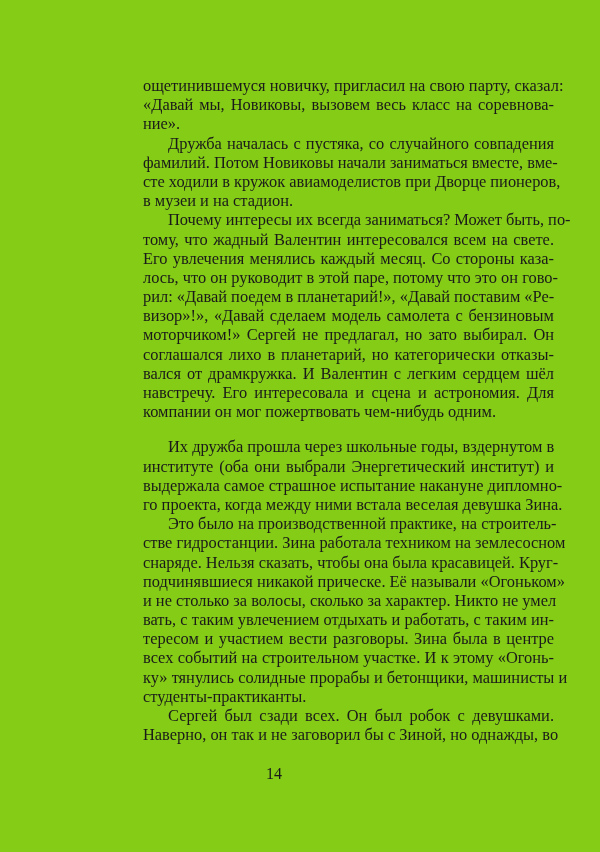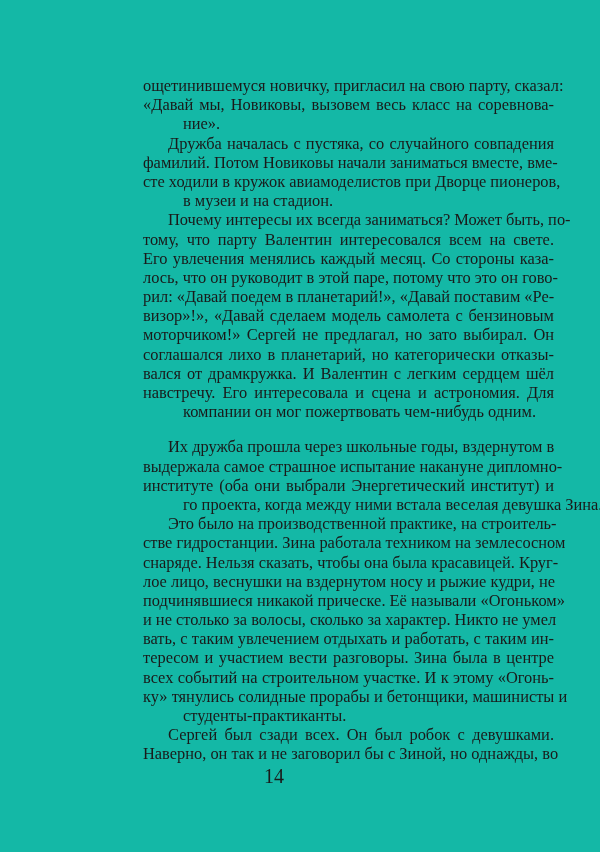--- a/index.html
+++ b/index.html
@@ -1,37 +1,37 @@
 <!DOCTYPE html>
 <html><head>
 <meta charset="utf-8">
 <style>
   html, body { margin: 0; padding: 0; background: #ffffff; }
   body { width: 600px; height: 852px; position: relative; overflow: hidden; }
   .page {
     position: absolute; left: 0; top: 0; width: 600px; height: 852px;
-    background: #14b8a6;
+    background: #84cc16;
   }
   .text-block {
     position: absolute; left: 143px; top: 76px; width: 411px;
     font-family: "Liberation Serif", "DejaVu Serif", serif;
     font-size: 16.4px; line-height: 19.2px; color: #1a1a1a;
   }
   .line {
     display: block; white-space: nowrap;
     text-align: justify; text-align-last: justify;
     height: 19.2px;
   }
-  .line.last { text-align: left; text-align-last: left; margin-left: 40px; }
+  .line.last { text-align: left; text-align-last: left; }
   .line.indent { text-indent: 25px; }
   .gap { height: 16px; }
   .page-number {
     position: absolute; left: 0; width: 548px; top: 765px; text-align: center;
     font-family: "Liberation Serif", "DejaVu Serif", serif;
-    font-size: 20px; color: #1a1a1a;
+    font-size: 16px; color: #1a1a1a;
   }
 </style>
 </head>
 <body>
 
 <div class="page">
   <div class="text-block">
 
     <div>
       <span class="line">ощетинившемуся новичку, пригласил на свою парту, сказал:</span>
@@ -41,46 +41,45 @@
 
     <div>
       <span class="line indent">Дружба началась с пустяка, со случайного совпадения</span>
       <span class="line">фамилий. Потом Новиковы начали заниматься вместе, вме-</span>
       <span class="line">сте ходили в кружок авиамоделистов при Дворце пионеров,</span>
       <span class="line last">в музеи и на стадион.</span>
     </div>
 
     <div>
       <span class="line indent">Почему интересы их всегда заниматься? Может быть, по-</span>
-      <span class="line">тому, что парту Валентин интересовался всем на свете.</span>
+      <span class="line">тому, что жадный Валентин интересовался всем на свете.</span>
       <span class="line">Его увлечения менялись каждый месяц. Со стороны каза-</span>
       <span class="line">лось, что он руководит в этой паре, потому что это он гово-</span>
       <span class="line">рил: «Давай поедем в планетарий!», «Давай поставим «Ре-</span>
       <span class="line">визор»!», «Давай сделаем модель самолета с бензиновым</span>
       <span class="line">моторчиком!» Сергей не предлагал, но зато выбирал. Он</span>
       <span class="line">соглашался лихо в планетарий, но категорически отказы-</span>
       <span class="line">вался от драмкружка. И Валентин с легким сердцем шёл</span>
       <span class="line">навстречу. Его интересовала и сцена и астрономия. Для</span>
       <span class="line last">компании он мог пожертвовать чем-нибудь одним.</span>
     </div>
 
     <div class="gap"></div>
 
     <div>
       <span class="line indent">Их дружба прошла через школьные годы, вздернутом в</span>
+      <span class="line">институте (оба они выбрали Энергетический институт) и</span>
       <span class="line">выдержала самое страшное испытание накануне дипломно-</span>
-      <span class="line">институте (оба они выбрали Энергетический институт) и</span>
       <span class="line last">го проекта, когда между ними встала веселая девушка Зина.</span>
     </div>
 
     <div>
       <span class="line indent">Это было на производственной практике, на строитель-</span>
       <span class="line">стве гидростанции. Зина работала техником на землесосном</span>
       <span class="line">снаряде. Нельзя сказать, чтобы она была красавицей. Круг-</span>
-      <span class="line">лое лицо, веснушки на вздернутом носу и рыжие кудри, не</span>
       <span class="line">подчинявшиеся никакой прическе. Её называли «Огоньком»</span>
       <span class="line">и не столько за волосы, сколько за характер. Никто не умел</span>
       <span class="line">вать, с таким увлечением отдыхать и работать, с таким ин-</span>
       <span class="line">тересом и участием вести разговоры. Зина была в центре</span>
       <span class="line">всех событий на строительном участке. И к этому «Огонь-</span>
       <span class="line">ку» тянулись солидные прорабы и бетонщики, машинисты и</span>
       <span class="line last">студенты-практиканты.</span>
     </div>
 
     <div>

